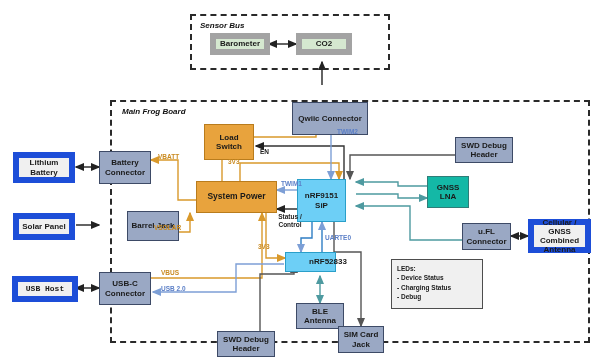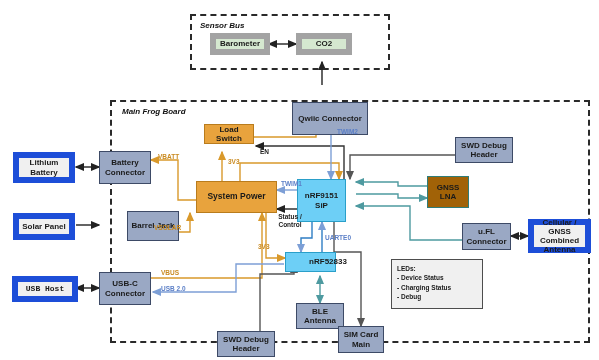--- a/index.html
+++ b/index.html
@@ -7,21 +7,21 @@
   #canvas{position:relative;width:599px;height:360px;background:#ffffff;overflow:hidden;}
   svg.wires{position:absolute;left:0;top:0;width:599px;height:360px;pointer-events:none;}
   .node{position:absolute;box-sizing:border-box;display:flex;align-items:center;justify-content:center;
         text-align:center;font-size:8px;font-weight:bold;line-height:1.15;color:#1a1a1a;
         border:1px solid #555;background:#eceded;padding:1px;z-index:3;}
   .n-plain   {background:#f0f0f0;border:6px solid #1d4ed8;}
   .n-conn    {background:#9aa8c4;border:1px solid #3d4a66;}
   .n-power   {background:#e8a33d;border:1px solid #b97c1d;}
   .n-mcu     {background:#6dcff6;border:1px solid #2a9fc9;}
   .n-sensor  {background:#d5e8d0;border:6px solid #a3a3a3;}
-  .n-rf      {background:#a16207;border:1px solid #2f7d78;}
+  .n-rf      {background:#14b8a6;border:1px solid #2f7d78;}
   .group{position:absolute;box-sizing:border-box;border:2px dashed #2a2a2a;background:transparent;z-index:1;}
   .group-label{position:absolute;font-size:8px;font-style:italic;font-weight:bold;color:#111;z-index:2;white-space:nowrap;}
   .wirelabel{position:absolute;font-size:6.5px;font-weight:bold;z-index:4;white-space:nowrap;line-height:1.2;}
   .wl-pwr{color:#c98a20;}
   .wl-blue{color:#5b7fc7;}
   .wl-dark{color:#1a1a1a;}
   .legend{position:absolute;box-sizing:border-box;background:#f0f0f0;border:1px solid #4d4d4d;
           font-size:6.5px;font-weight:bold;color:#1a1a1a;padding:4px 5px;z-index:3;text-align:left;line-height:1.45;}
   .legend div{white-space:nowrap;}
 </style>
@@ -117,21 +117,21 @@
 
       <path d="M334,222 L334,252 L361,252 L361,326" stroke="#555" marker-end="url(#ar-gray)"></path>
     </g>
   </svg>
 
   <div class="node n-sensor" style="left:210px;top:33px;width:60px;height:22px;">Barometer</div>
   <div class="node n-sensor" style="left:296px;top:33px;width:56px;height:22px;">CO2</div>
 
   <div class="node n-conn" style="left:292px;top:102px;width:76px;height:33px;">Qwiic Connector</div>
 
-  <div class="node n-power" style="left:204px;top:124px;width:50px;height:20px;">Load Switch</div>
+  <div class="node n-power" style="left:204px;top:124px;width:50px;height:36px;">Load Switch</div>
 
   <div class="node n-plain" style="left:13px;top:152px;width:62px;height:31px;">Lithium Battery</div>
   <div class="node n-conn" style="left:99px;top:151px;width:52px;height:33px;">Battery Connector</div>
 
   <div class="node n-plain" style="left:13px;top:213px;width:62px;height:27px;">Solar Panel</div>
   <div class="node n-conn" style="left:99px;top:211px;width:52px;height:30px;margin-left:28px;">Barrel Jack</div>
 
   <div class="node n-plain" style="left:12px;top:276px;width:66px;height:26px;font-family:Liberation Mono, monospace;">USB Host</div>
   <div class="node n-conn" style="left:99px;top:272px;width:52px;height:33px;">USB-C Connector</div>
 
@@ -146,21 +146,21 @@
   <div class="node n-conn" style="left:455px;top:137px;width:58px;height:26px;">SWD Debug Header</div>
 
   <div class="node n-conn" style="left:217px;top:331px;width:58px;height:26px;">SWD Debug Header</div>
 
   <div class="node n-conn" style="left:462px;top:223px;width:49px;height:27px;">u.FL Connector</div>
 
   <div class="node n-plain" style="left:528px;top:219px;width:63px;height:34px;">Cellular / GNSS Combined Antenna</div>
 
   <div class="node n-conn" style="left:296px;top:303px;width:48px;height:26px;">BLE Antenna</div>
 
-  <div class="node n-conn" style="left:338px;top:326px;width:46px;height:27px;">SIM Card Main</div>
+  <div class="node n-conn" style="left:338px;top:326px;width:46px;height:27px;">SIM Card Jack</div>
 
   <div class="wirelabel wl-pwr" style="left:158px;top:153px;">VBATT</div>
   <div class="wirelabel wl-pwr" style="left:154px;top:224px;">VSOLAR</div>
   <div class="wirelabel wl-pwr" style="left:161px;top:269px;">VBUS</div>
   <div class="wirelabel wl-blue" style="left:161px;top:285px;">USB 2.0</div>
   <div class="wirelabel wl-pwr" style="left:228px;top:158px;">3V3</div>
   <div class="wirelabel wl-pwr" style="left:258px;top:243px;">3V3</div>
   <div class="wirelabel wl-dark" style="left:260px;top:148px;">EN</div>
   <div class="wirelabel wl-blue" style="left:281px;top:180px;">TWIM1</div>
   <div class="wirelabel wl-blue" style="left:337px;top:128px;">TWIM2</div>

